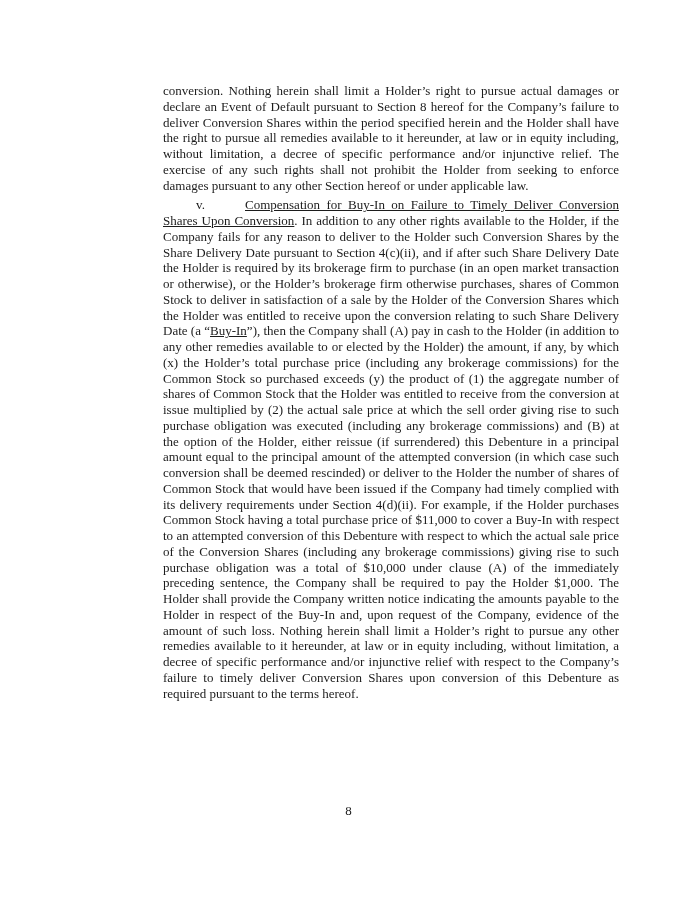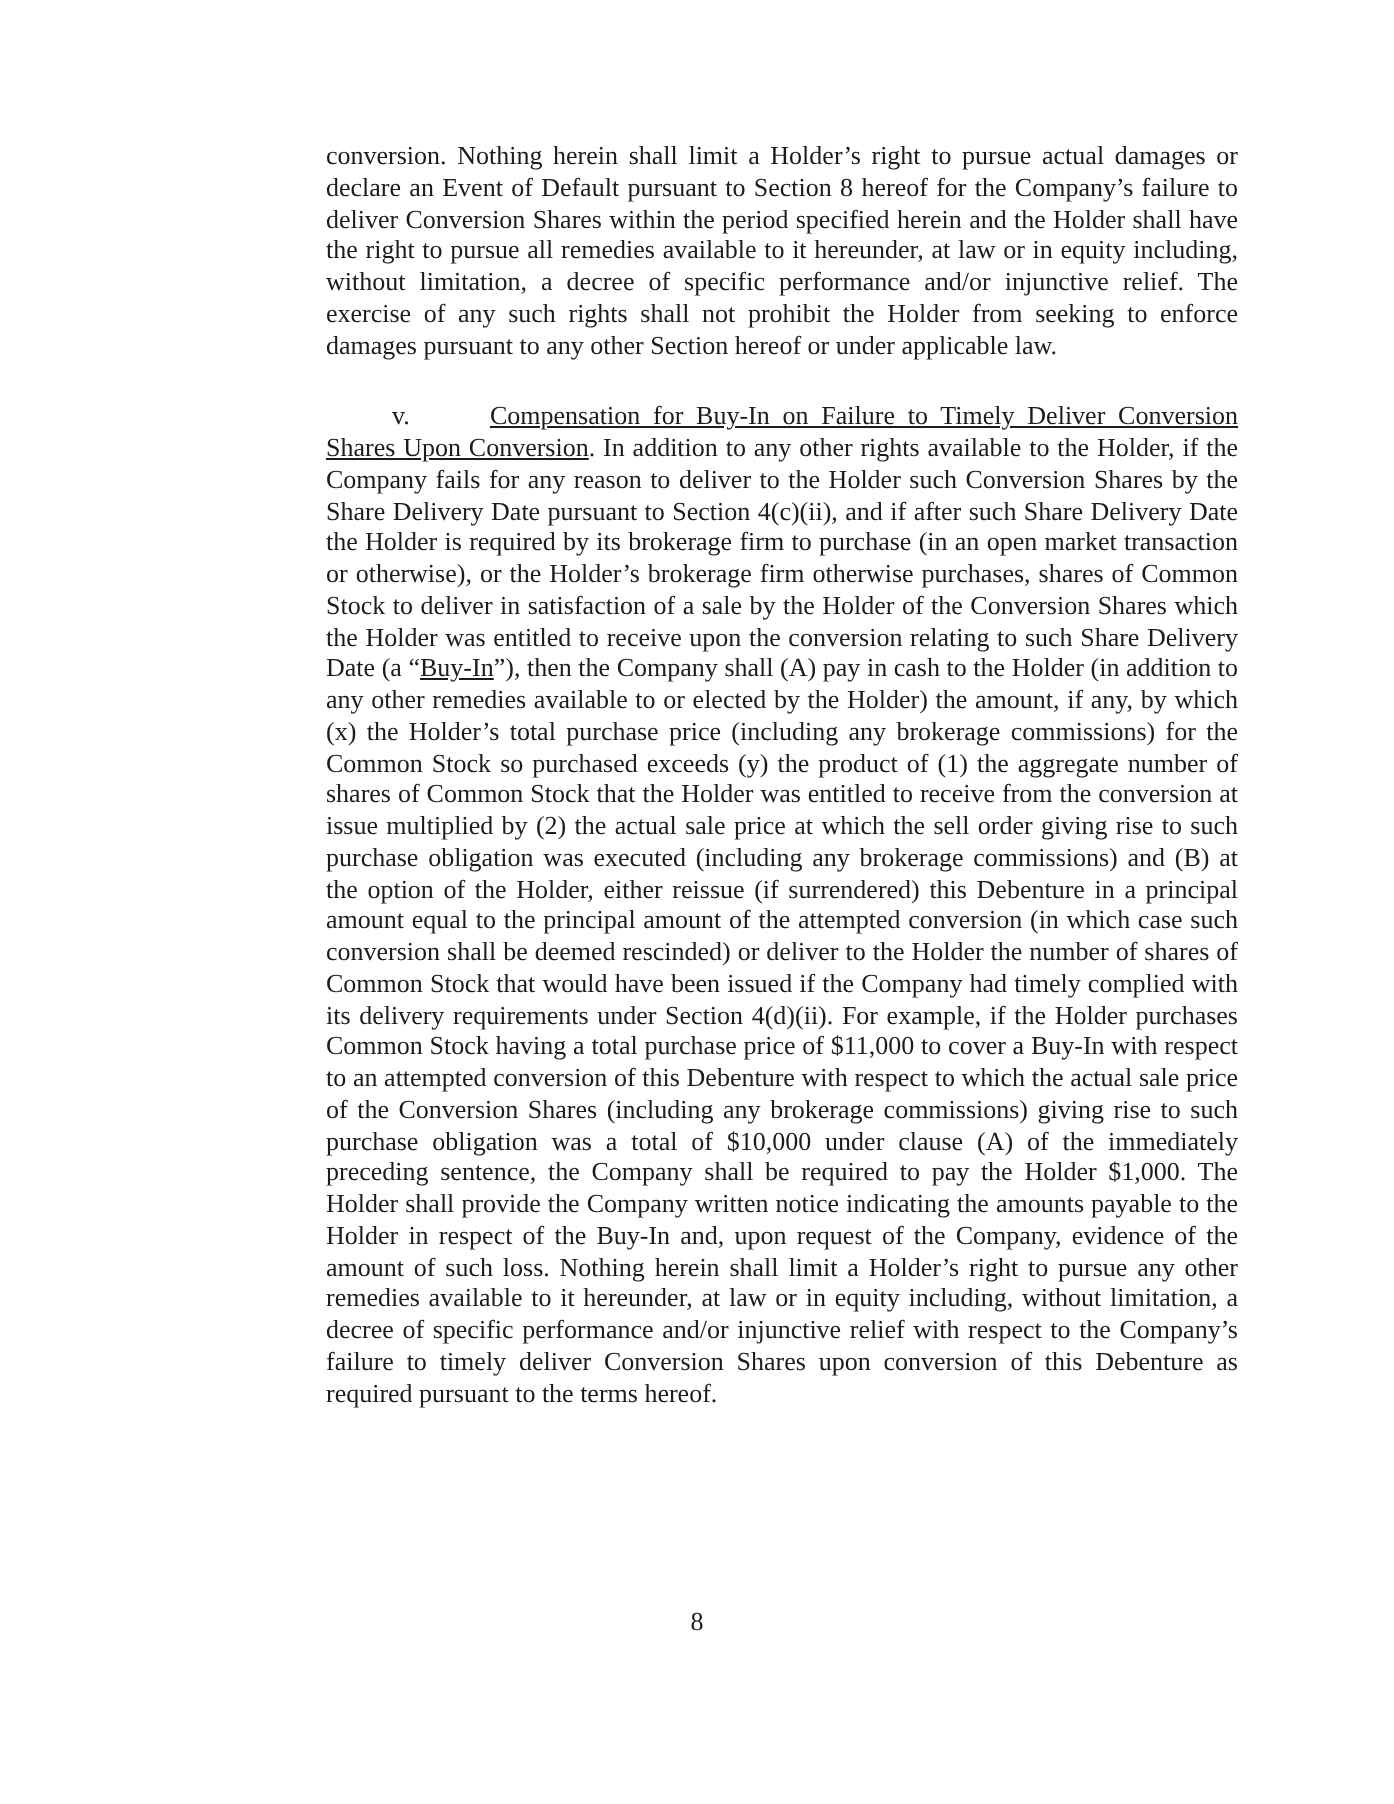--- a/index.html
+++ b/index.html
@@ -13,28 +13,28 @@
     color: #1c1c1c;
   }
   .page {
     position: absolute;
     inset: 0;
     background: #ffffff;
   }
   .text-block {
     position: absolute;
     left: 163px;
-    top: 70px;
+    top: 83px;
     width: 456px;
     font-size: 13px;
     line-height: 15.75px;
     text-align: justify;
   }
   .para { margin: 0; }
-  .para + .para { margin-top: 20px; }
+  .para + .para { margin-top: 4px; }
   .para-label {
     display: inline-block;
     margin-left: 33px;
     width: 49px;
   }
   .u { text-decoration: underline; }
   .page-number {
     position: absolute;
     top: 803px;
     left: 0;

